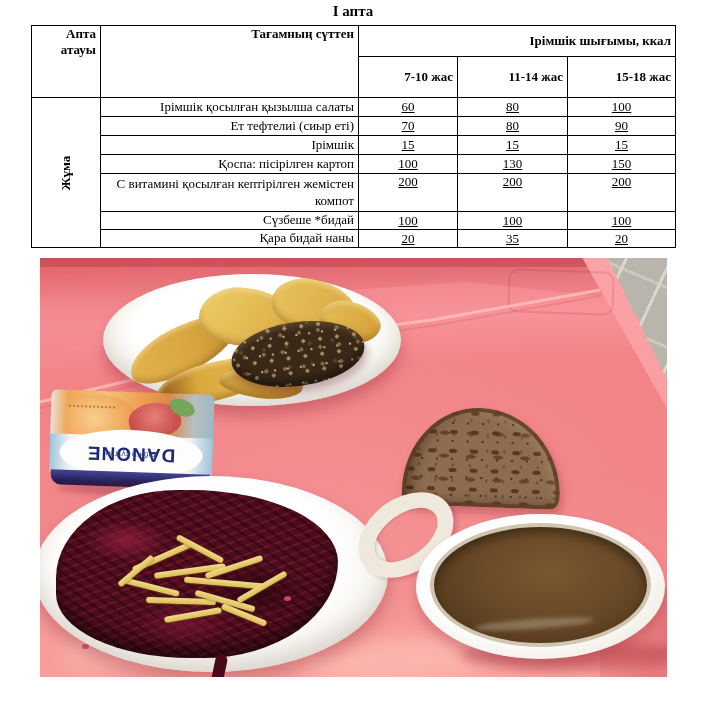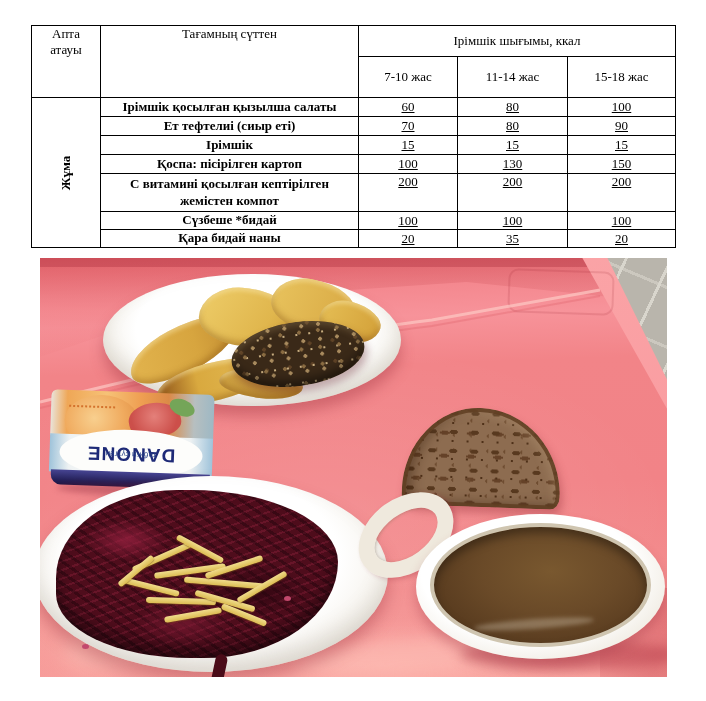--- a/index.html
+++ b/index.html
@@ -7,25 +7,25 @@
         font-family:"Liberation Serif","DejaVu Serif",serif;color:#000;}
 
   
   #title{position:absolute;left:0;top:3px;width:706px;text-align:center;
          font-weight:bold;font-size:15px;}
 
   
   #menu-table{position:absolute;left:31px;top:25px;width:644px;border-collapse:collapse;
               table-layout:fixed;font-size:13px;}
   #menu-table th,#menu-table td{border:1px solid #000;padding:0 4px;overflow:hidden;}
-  #menu-table th{font-weight:normal;}
+  #menu-table th{font-weight:bold;text-align:right;}
   .th-top{vertical-align:top;text-align:center;padding-top:2px;}
   .th-span{height:30px;text-align:center;vertical-align:middle;}
   .th-age{height:40px;text-align:center;vertical-align:middle;}
-  .dish-cell{text-align:center;line-height:1.3;font-weight:bold;}
+  .dish-cell{text-align:right;line-height:1.3;}
   .num-cell{text-align:center;text-decoration:underline;}
   tr.r{height:19px;}
   tr.r-tall{height:38px;}
   tr.r-sm{height:18px;}
   .day-cell{text-align:center;vertical-align:middle;}
   .day-cell span{display:inline-block;transform:rotate(-90deg);font-weight:bold;
                  white-space:nowrap;font-size:13px;}
 
   
   #photo{position:absolute;left:40px;top:258px;width:627px;height:419px;overflow:hidden;}
@@ -168,20 +168,21 @@
     background:radial-gradient(ellipse at 55% 38%,#79582f 0%,#6a4a28 42%,#573a1e 78%,#452b14 100%);
     box-shadow:inset 0 6px 10px rgba(0,0,0,.35);}
   .compote-gleam{left:40px;top:92px;width:120px;height:10px;border-radius:50%;
     background:rgba(235,225,205,.30);filter:blur(2px);transform:rotate(-4deg);}
 </style>
 </head>
 <body>
 
 <div id="page">
 
+  <div id="title">I апта</div>
 
   <table id="menu-table">
     <colgroup>
       <col style="width:69px">
         <col style="width:258px">
       <col style="width:99px">
         <col style="width:110px">
         <col style="width:108px">
     </colgroup>
     <tbody>

